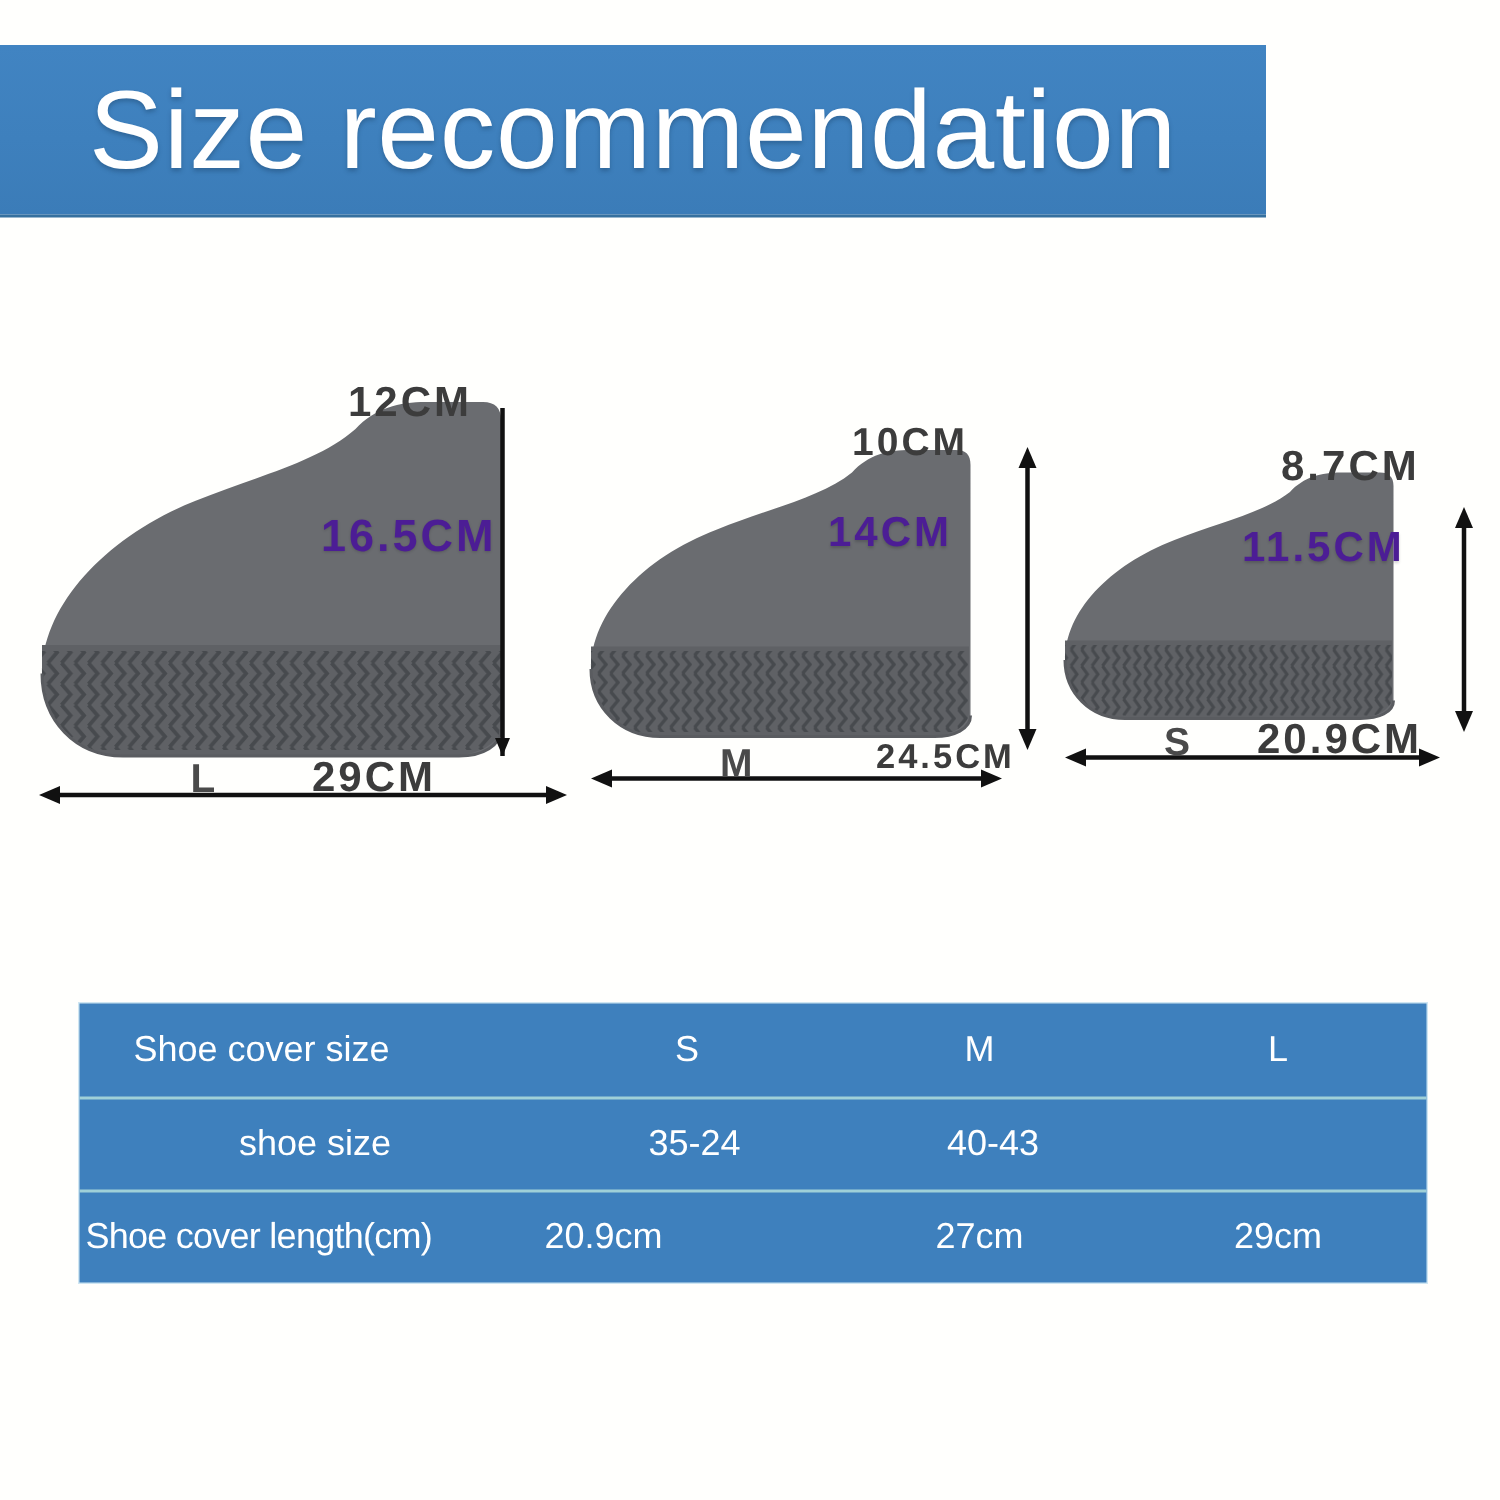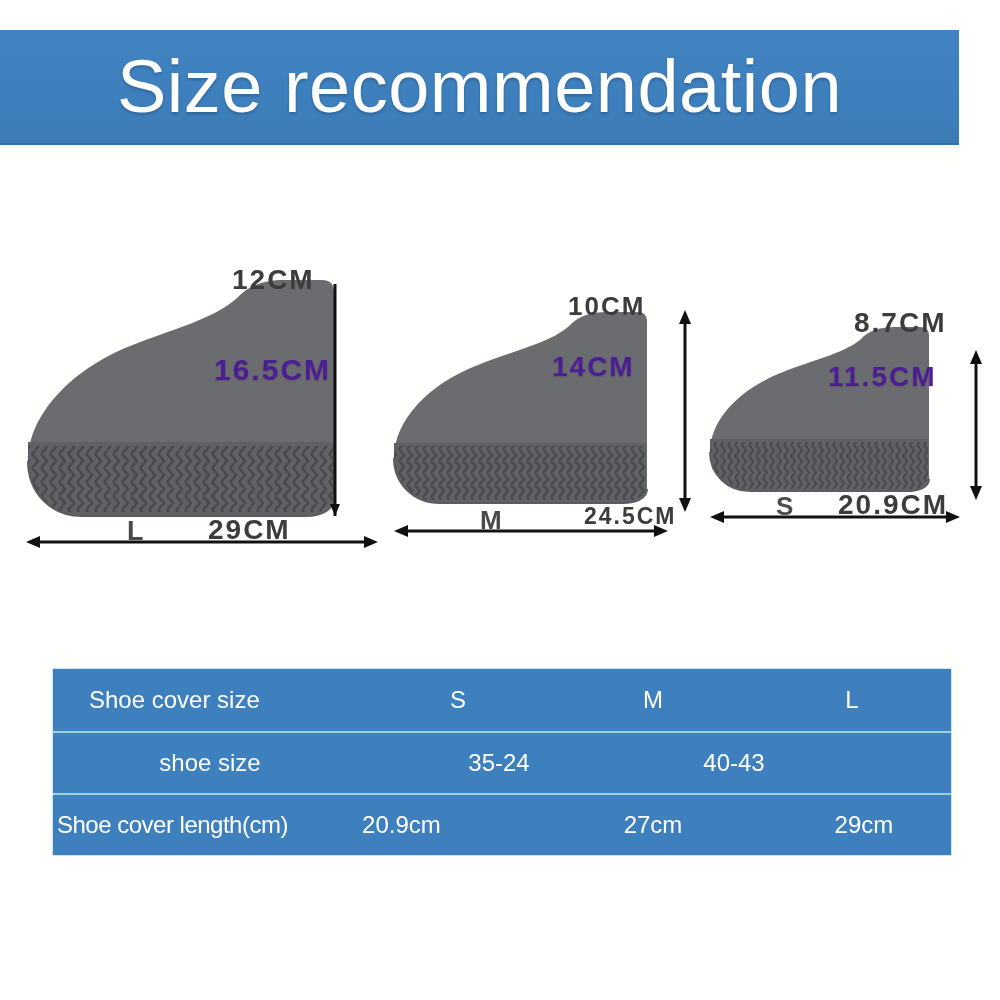--- a/index.html
+++ b/index.html
@@ -17,21 +17,21 @@
     height: 1000px;
     background: #fffffd;
     overflow: hidden;
   }
 
   
   .banner {
     position: absolute;
     left: 0;
     top: 30px;
-    width: 959px;
+    width: 844px;
     height: 115px;
     background: linear-gradient(180deg, #4184c2 0%, #3e80bd 55%, #3b7cb8 100%);
     border-bottom: 2px solid #36719f;
     box-sizing: border-box;
     display: flex;
     align-items: center;
     justify-content: center;
   }
   .banner-title {
     color: #ffffff;
@@ -41,21 +41,21 @@
     line-height: 1;
     text-shadow: 0 2px 3px rgba(20,55,90,0.35);
     font-family: "Liberation Sans", sans-serif;
     white-space: nowrap;
   }
 
   
   .figures {
     position: absolute;
     left: 0;
-    top: 208px;
+    top: 196px;
     width: 1000px;
     height: 380px;
   }
   .figure {
     position: absolute;
   }
 
   .shoe-svg { display: block; }
 
   
@@ -95,21 +95,20 @@
     box-sizing: border-box;
   }
   .trow {
     display: flex;
     align-items: center;
     height: 62px;
     box-sizing: border-box;
   }
   .trow + .trow {
     border-top: 2px solid #9fd0d8;
-    gap: 36px;
   }
   .tcell {
     color: #ffffff;
     font-size: 24px;
     font-weight: 400;
     font-family: "Liberation Sans", sans-serif;
     white-space: nowrap;
     overflow: hidden;
   }
   .c-label { width: 310px; text-align: center; padding-left: 4px; box-sizing: border-box; }

